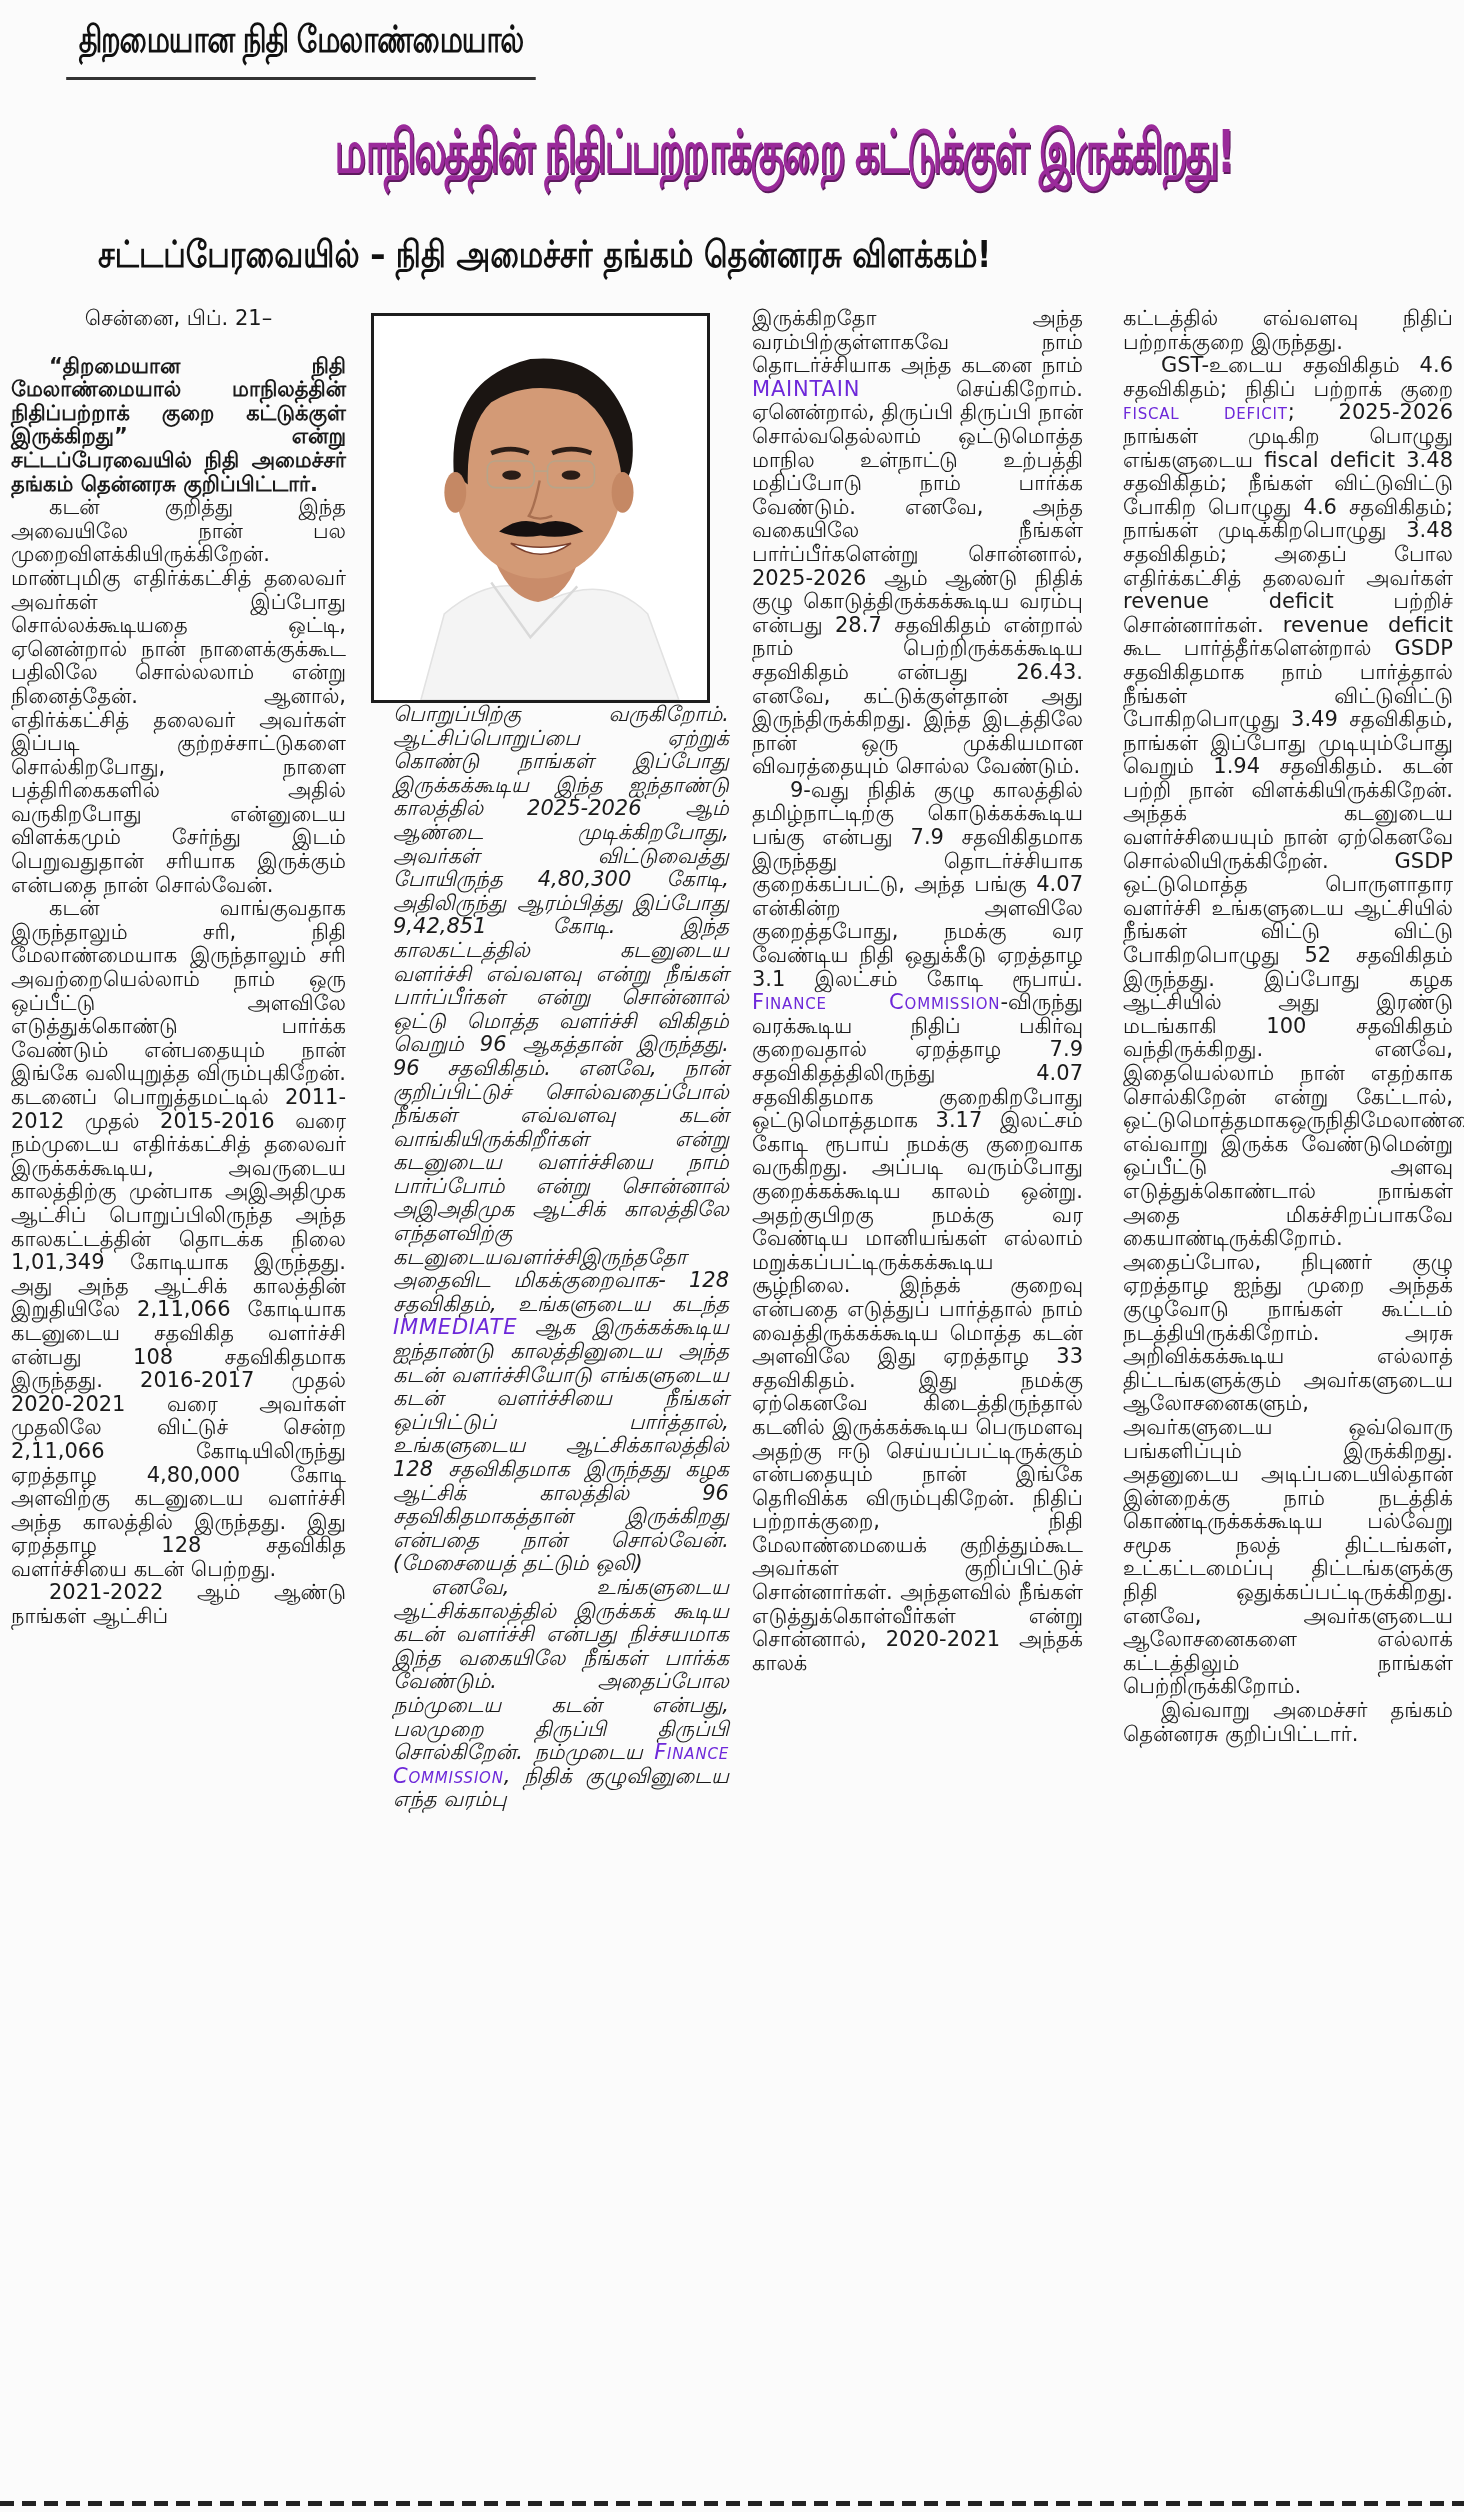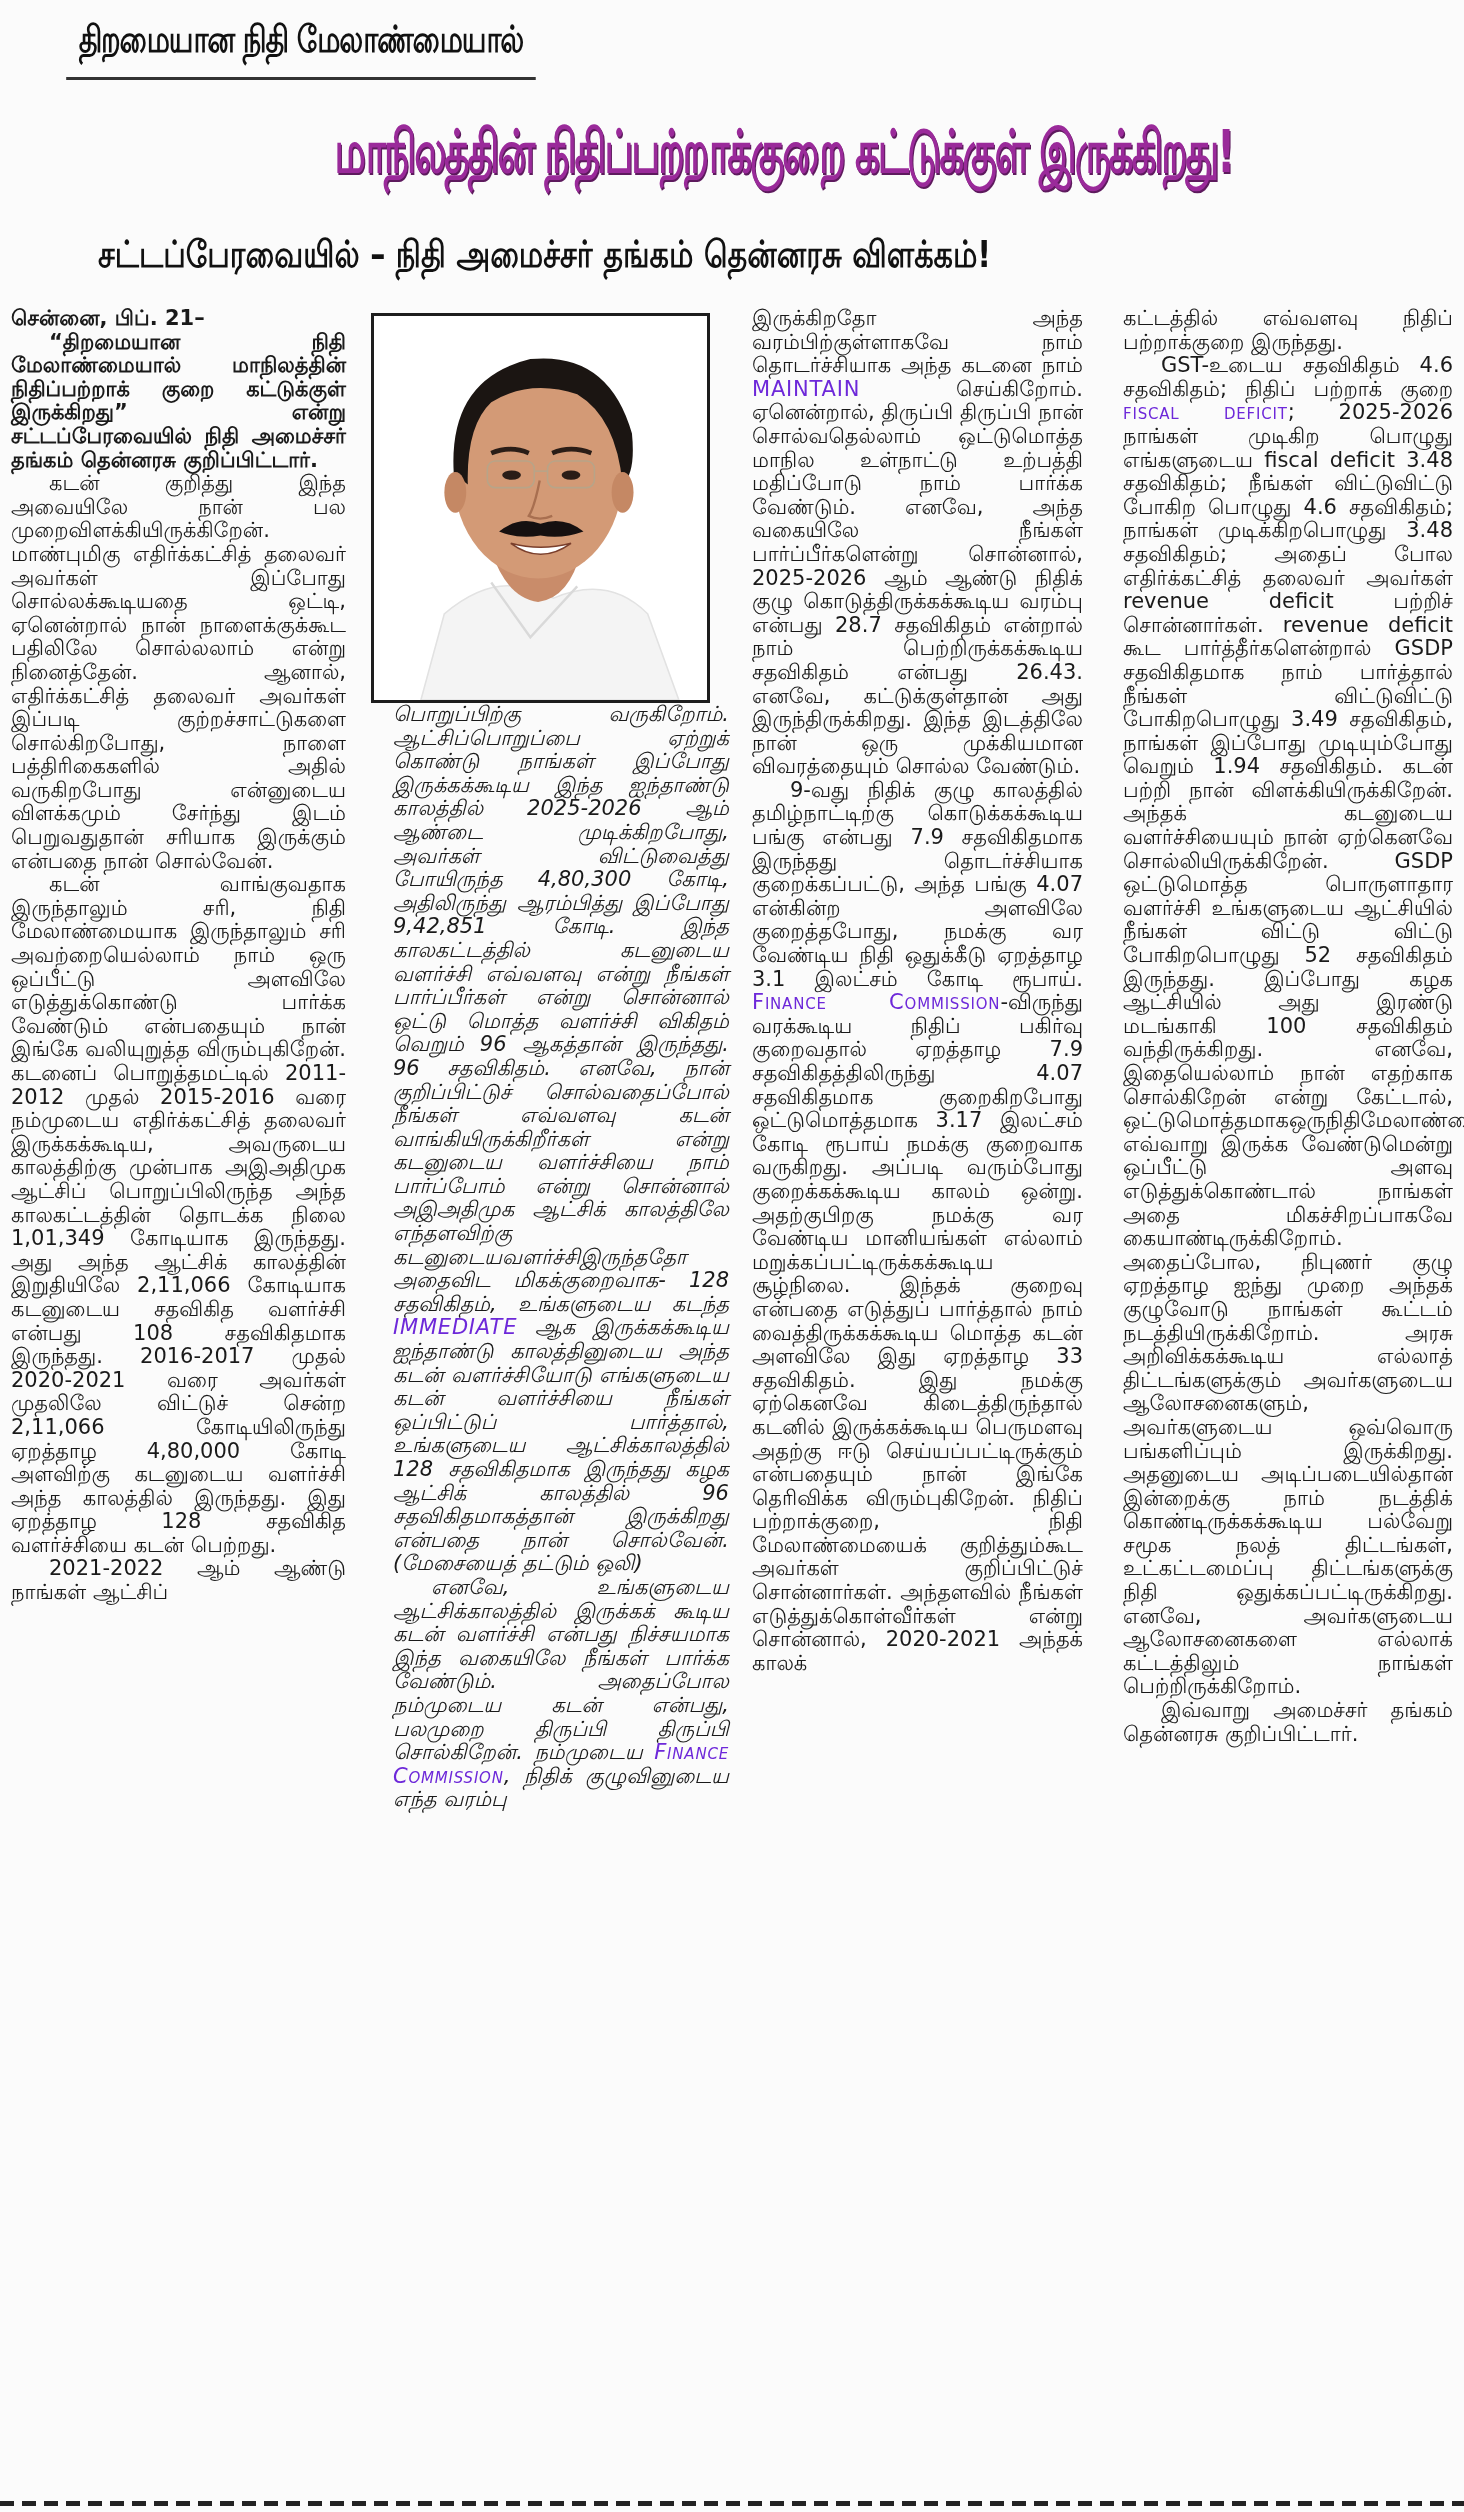--- a/index.html
+++ b/index.html
@@ -65,22 +65,22 @@
     position: absolute;
     top: 307px;
     font-family: "DejaVu Sans", sans-serif;
     font-size: 21px;
     line-height: 23.6px;
     text-align: justify;
     color: #1a1a1a;
   }
   .col p { text-indent: 38px; }
   .col p.noindent { text-indent: 0; }
-  .col .dateline { text-align: left; font-weight: bold; }
-  .col .intro { font-weight: bold; }
+  .col .dateline { text-align: center; font-weight: normal; }
+  .col .intro { font-weight: bold; margin-top: 24px; }
   .col-1 { left: 11px; width: 335px; }
   .col-2 { left: 393px; width: 336px; top: 703px; font-style: italic; }
   .col-3 { left: 752px; width: 331px; }
   .col-4 { left: 1123px; width: 330px; }
   .en-caps {
     font-variant: small-caps;
     letter-spacing: 0.8px;
     color: #6d28d9;
   }
   .photo-frame {

